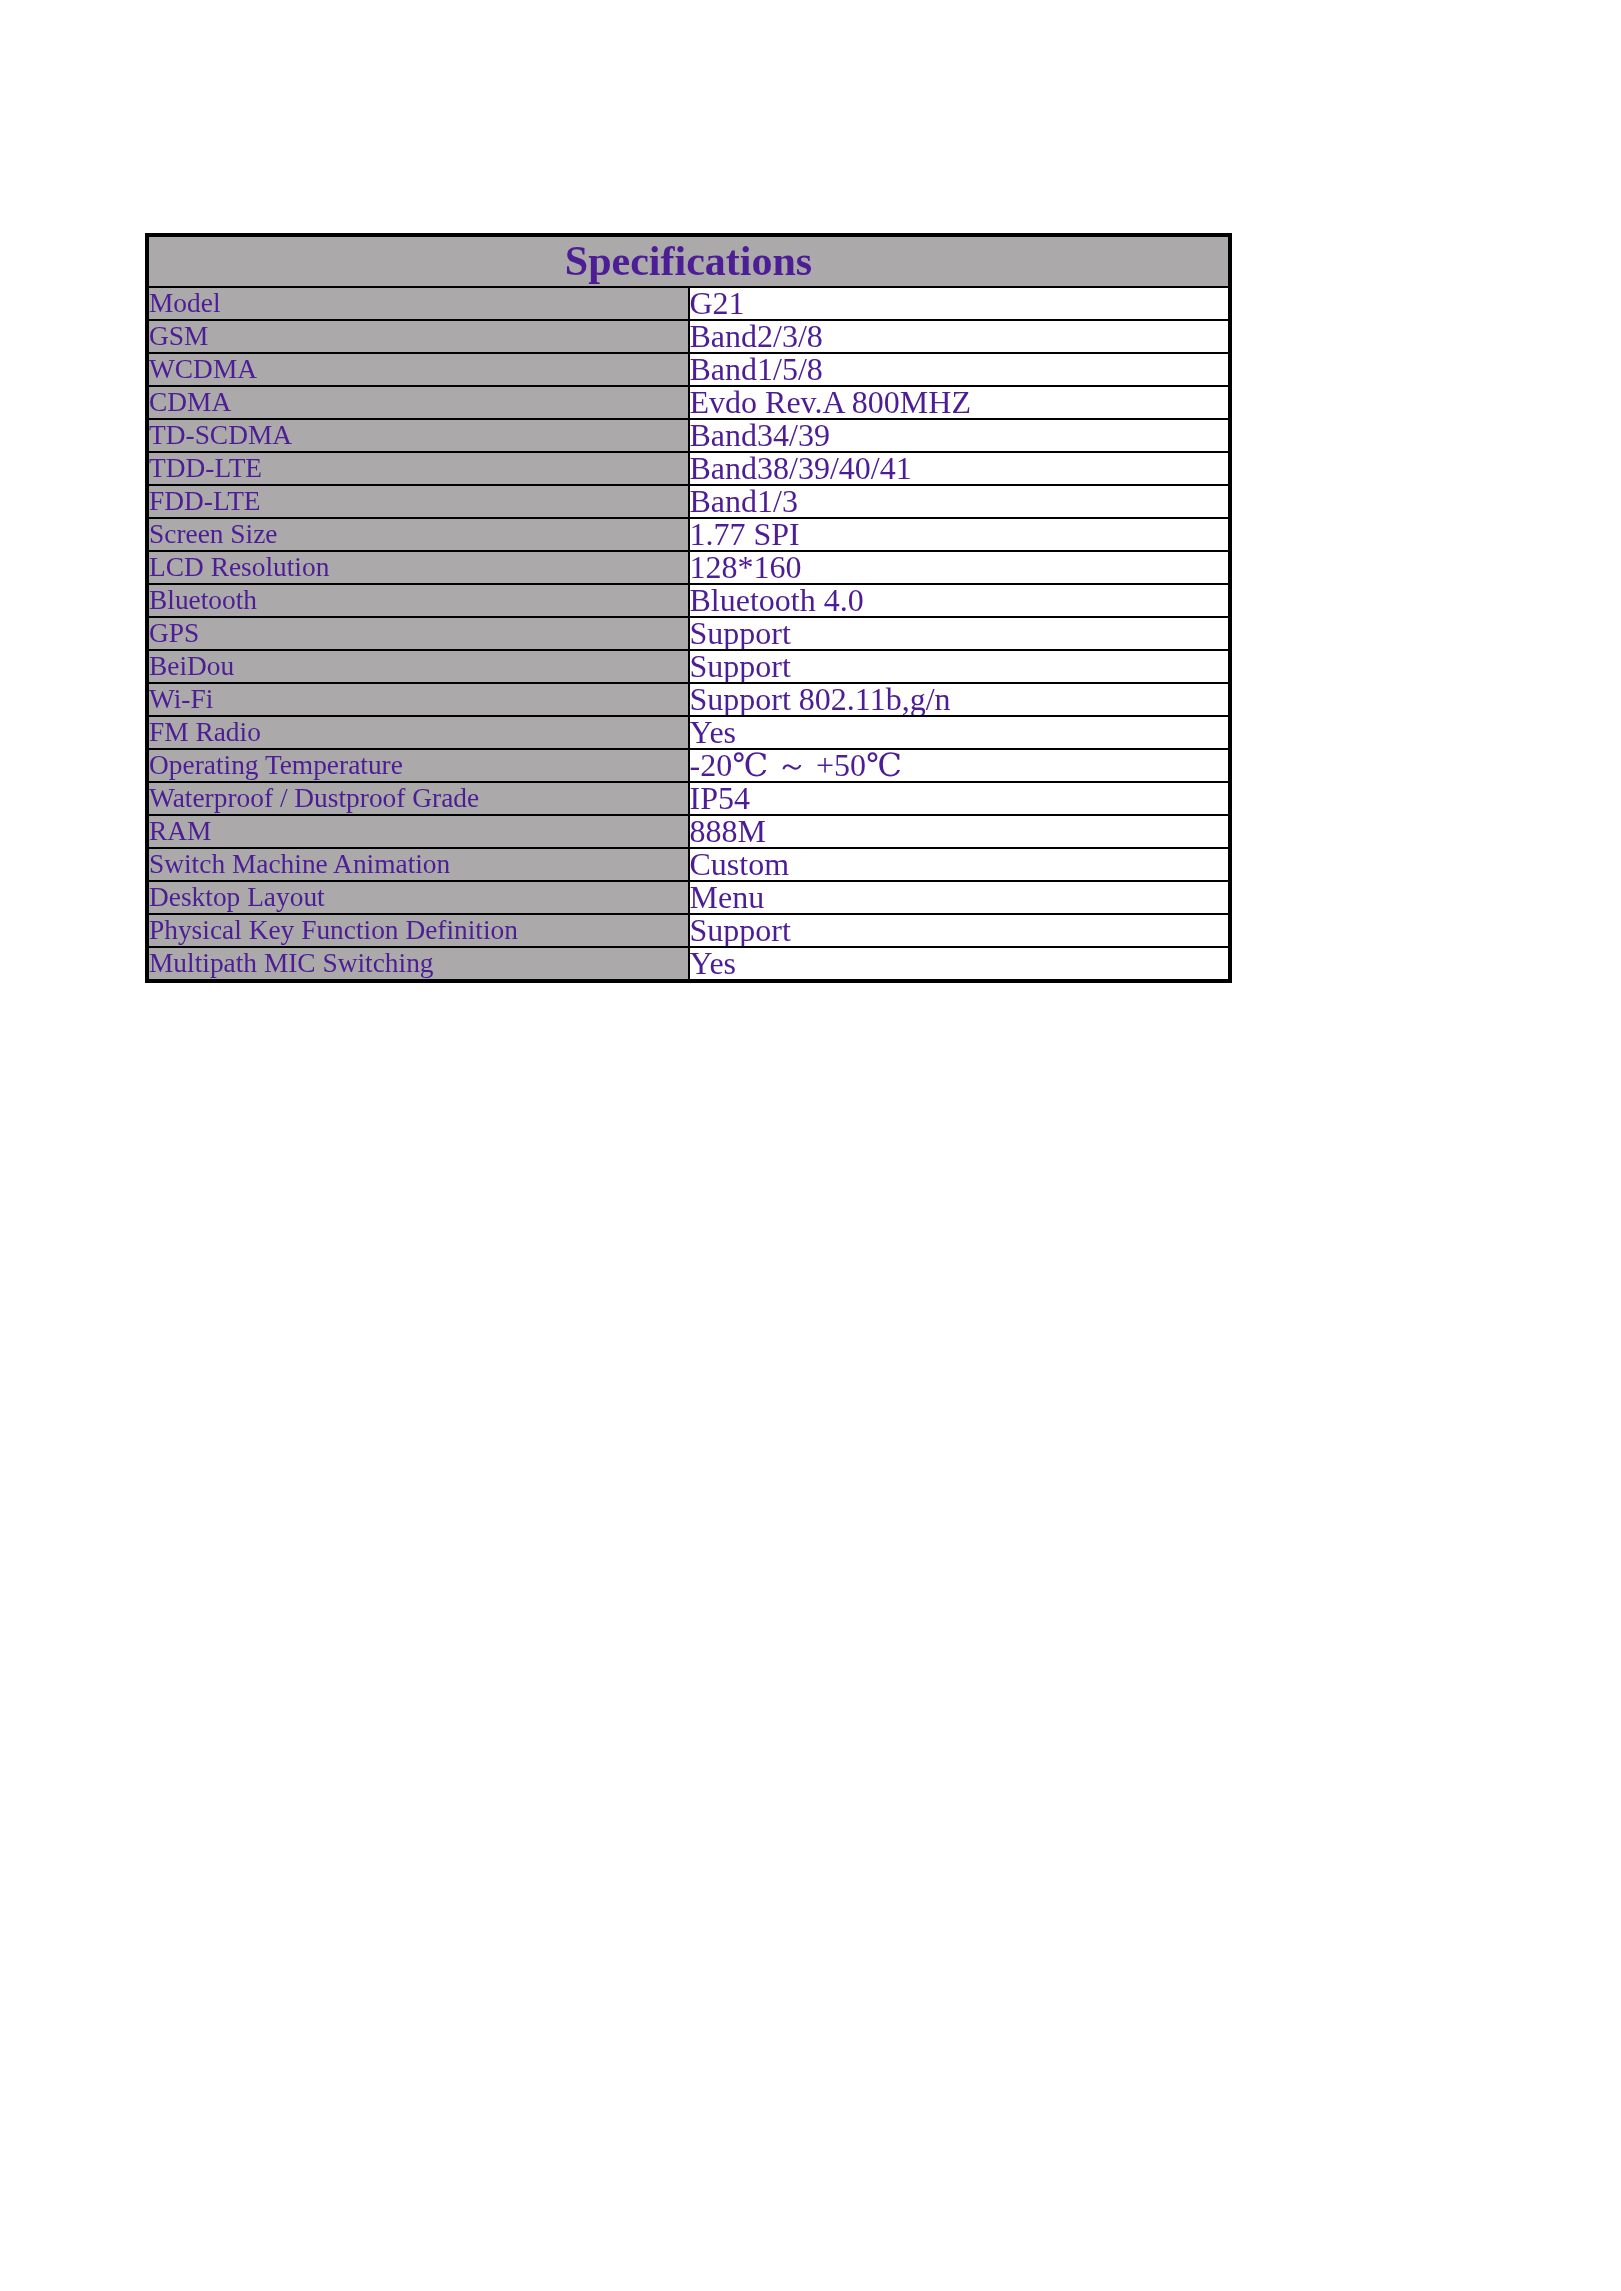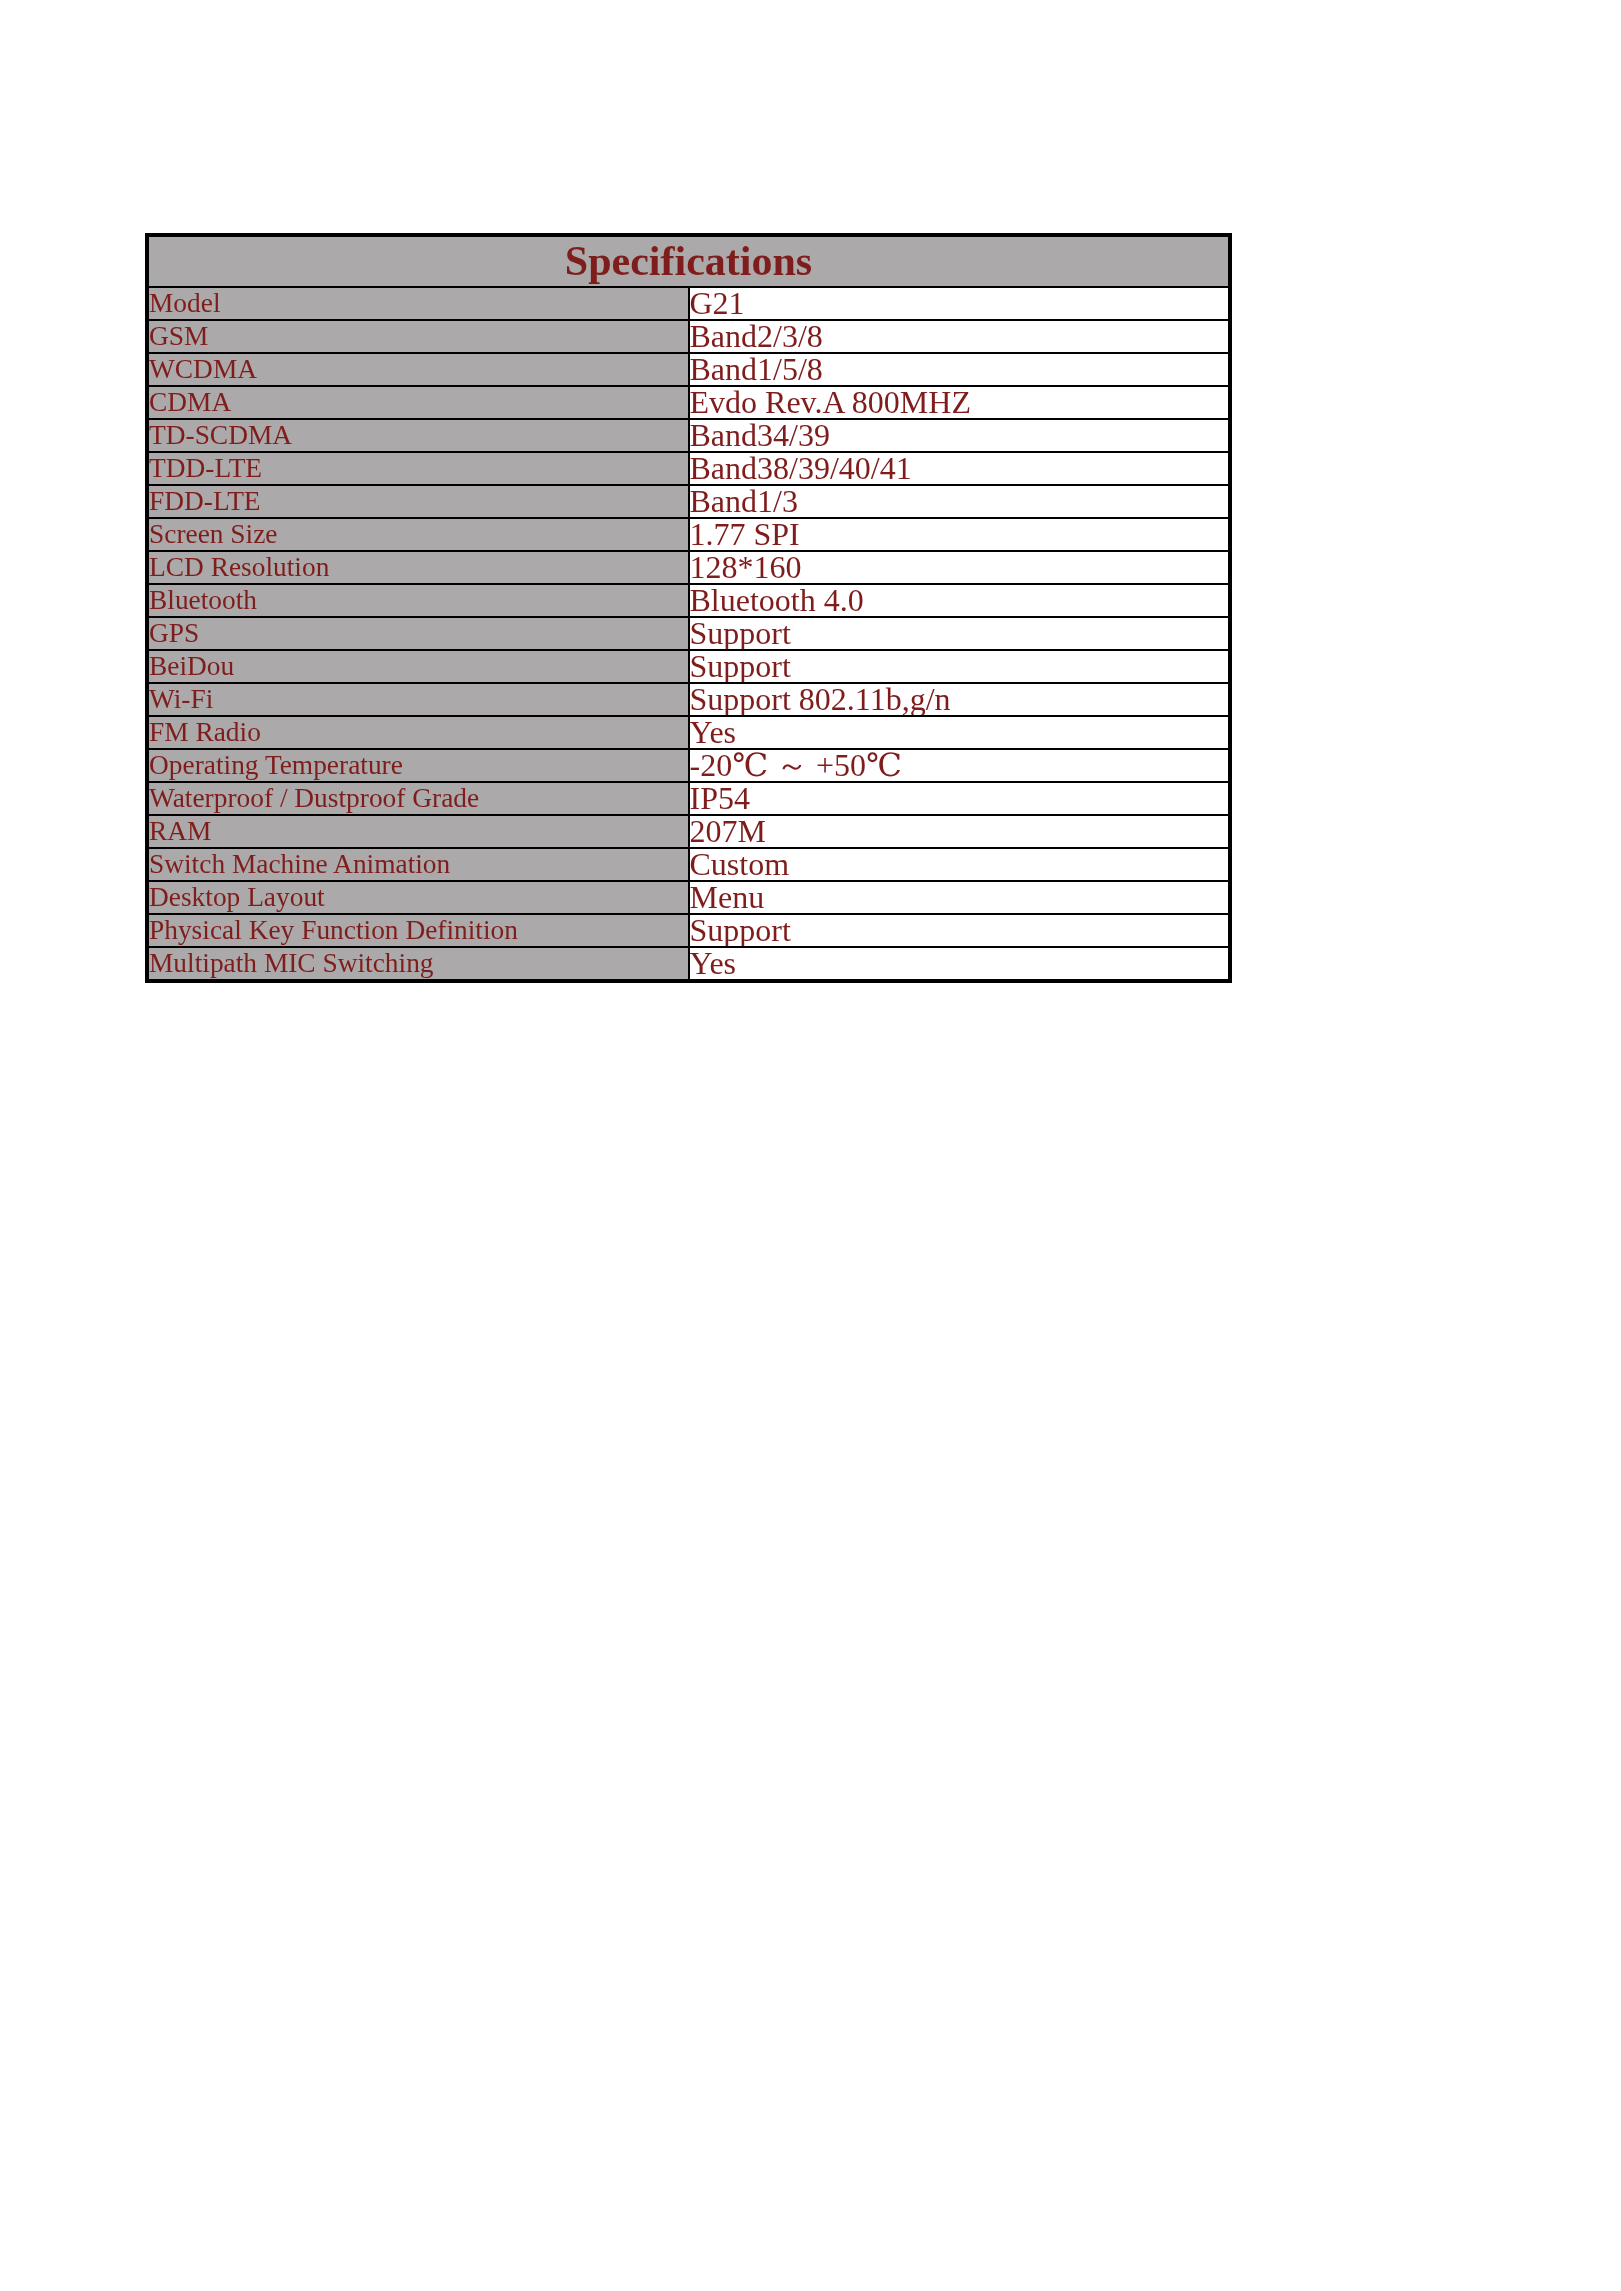--- a/index.html
+++ b/index.html
@@ -5,21 +5,21 @@
   html, body {
     margin: 0;
     padding: 0;
     background: #ffffff;
   }
   .page {
     position: relative;
     width: 1621px;
     height: 2292px;
     background: #ffffff;
-    color: #7f1d1d;
+    color: #4c1d95;
     font-family: "Liberation Serif", "DejaVu Serif", serif;
     overflow: hidden;
   }
   table.spec-table {
     position: absolute;
     left: 145px;
     top: 233px;
     width: 1087px;
     border-collapse: collapse;
     table-layout: fixed;
@@ -129,21 +129,21 @@
         <tr>
           <td class="label-cell">Operating Temperature</td>
           <td class="value-cell">-20℃ ～ +50℃</td>
         </tr>
         <tr>
           <td class="label-cell">Waterproof / Dustproof Grade</td>
           <td class="value-cell">IP54</td>
         </tr>
         <tr>
           <td class="label-cell">RAM</td>
-          <td class="value-cell">207M</td>
+          <td class="value-cell">888M</td>
         </tr>
         <tr>
           <td class="label-cell">Switch Machine Animation</td>
           <td class="value-cell">Custom</td>
         </tr>
         <tr>
           <td class="label-cell">Desktop Layout</td>
           <td class="value-cell">Menu</td>
         </tr>
         <tr>

